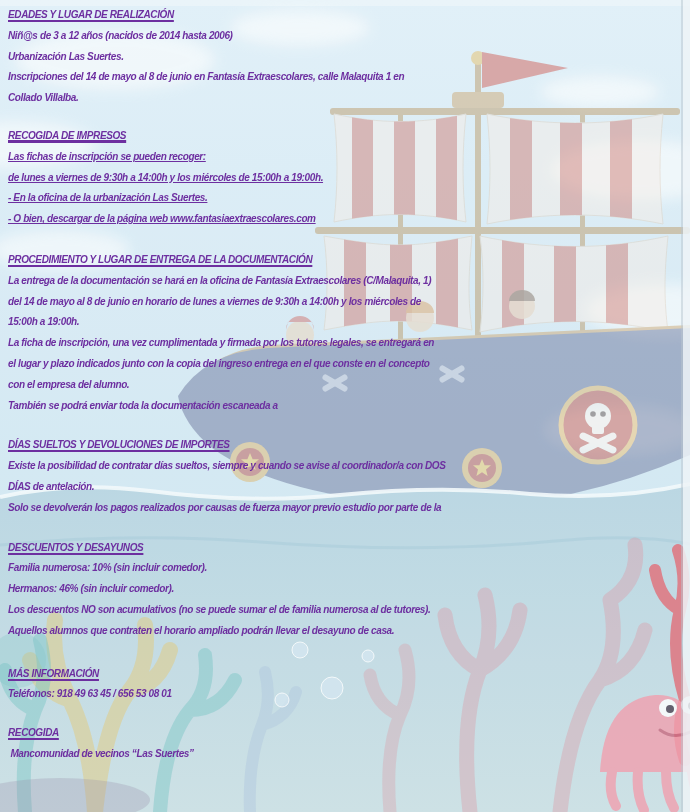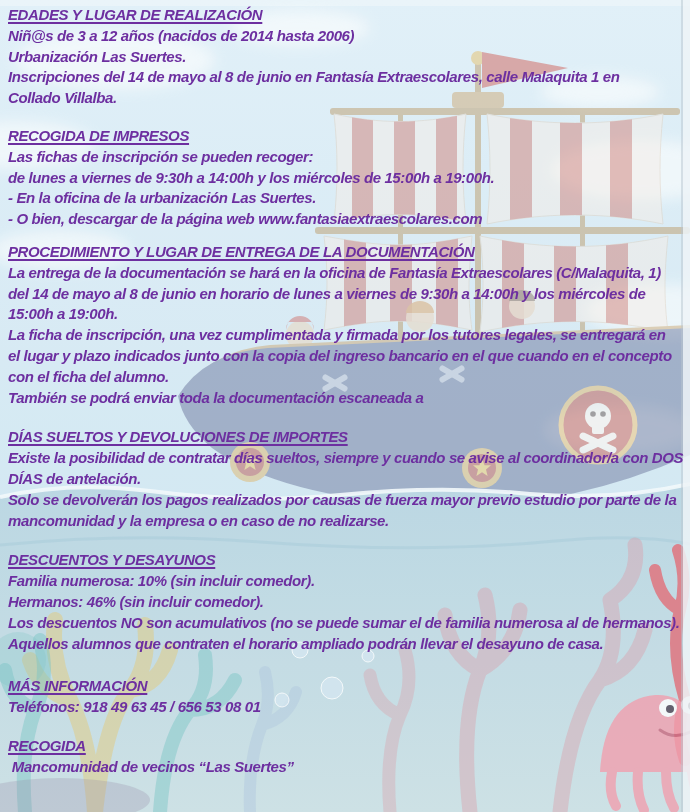--- a/index.html
+++ b/index.html
@@ -6,25 +6,25 @@
   body{
     width:690px;height:812px;position:relative;overflow:hidden;
     background:#d8ebf5;
     font-family:"Liberation Sans", sans-serif;
   }
   .bg-svg{position:absolute;inset:0;display:block;}
   .text-layer{
     position:absolute;inset:0;padding:5px 2px 0 8px;
     color:var(--ink,#6d2fa0);
     font-weight:700;font-style:italic;
-    font-size:15px;line-height:20.8px;letter-spacing:-0.38px;
+    font-size:10px;line-height:20.8px;letter-spacing:-0.38px;
   }
   .section{margin-bottom:18px;}
   .section:nth-of-type(1){margin-bottom:17px;}
-  .section:nth-of-type(2){margin-bottom:12px;}
+  .section:nth-of-type(2){margin-bottom:20px;text-decoration:underline;}
   .section:nth-of-type(3){margin-bottom:19px;}
   .section:nth-of-type(4){margin-bottom:19px;}
   .section:nth-of-type(5){margin-bottom:22px;}
   .section:nth-of-type(6){}
   .section-heading{
     text-decoration:underline;
     text-underline-offset:2px;
     text-decoration-thickness:1.5px;
     white-space:pre;
   }
@@ -221,36 +221,35 @@
       <div class="text-line">de lunes a viernes de 9:30h a 14:00h y los miércoles de 15:00h a 19:00h.</div>
       <div class="text-line">- En la oficina de la urbanización Las Suertes.</div>
       <div class="text-line">- O bien, descargar de la página web www.fantasiaextraescolares.com</div>
     </section>
     <section class="section">
       <div class="section-heading">PROCEDIMIENTO Y LUGAR DE ENTREGA DE LA DOCUMENTACIÓN</div>
       <div class="text-line">La entrega de la documentación se hará en la oficina de Fantasía Extraescolares (C/Malaquita, 1)</div>
       <div class="text-line">del 14 de mayo al 8 de junio en horario de lunes a viernes de 9:30h a 14:00h y los miércoles de</div>
       <div class="text-line">15:00h a 19:00h.</div>
       <div class="text-line">La ficha de inscripción, una vez cumplimentada y firmada por los tutores legales, se entregará en</div>
-      <div class="text-line">el lugar y plazo indicados junto con la copia del ingreso bancario en el que cuando en el concepto</div>
-      <div class="text-line">con el ficha del alumno.</div>
+      <div class="text-line">el lugar y plazo indicados junto con la copia del ingreso entrega en el que conste en el concepto</div>
+      <div class="text-line">con el empresa del alumno.</div>
       <div class="text-line">También se podrá enviar toda la documentación escaneada a</div>
     </section>
     <section class="section">
       <div class="section-heading">DÍAS SUELTOS Y DEVOLUCIONES DE IMPORTES</div>
       <div class="text-line">Existe la posibilidad de contratar días sueltos, siempre y cuando se avise al coordinador/a con DOS</div>
       <div class="text-line">DÍAS de antelación.</div>
       <div class="text-line">Solo se devolverán los pagos realizados por causas de fuerza mayor previo estudio por parte de la</div>
-      <div class="text-line">mancomunidad y la empresa o en caso de no realizarse.</div>
     </section>
     <section class="section">
       <div class="section-heading">DESCUENTOS Y DESAYUNOS</div>
       <div class="text-line">Familia numerosa: 10% (sin incluir comedor).</div>
       <div class="text-line">Hermanos: 46% (sin incluir comedor).</div>
-      <div class="text-line">Los descuentos NO son acumulativos (no se puede sumar el de familia numerosa al de hermanos).</div>
+      <div class="text-line">Los descuentos NO son acumulativos (no se puede sumar el de familia numerosa al de tutores).</div>
       <div class="text-line">Aquellos alumnos que contraten el horario ampliado podrán llevar el desayuno de casa.</div>
     </section>
     <section class="section">
       <div class="section-heading">MÁS INFORMACIÓN</div>
       <div class="text-line">Teléfonos: 918 49 63 45 / 656 53 08 01</div>
     </section>
     <section class="section">
       <div class="section-heading">RECOGIDA</div>
       <div class="text-line"> Mancomunidad de vecinos “Las Suertes”</div>
     </section>

